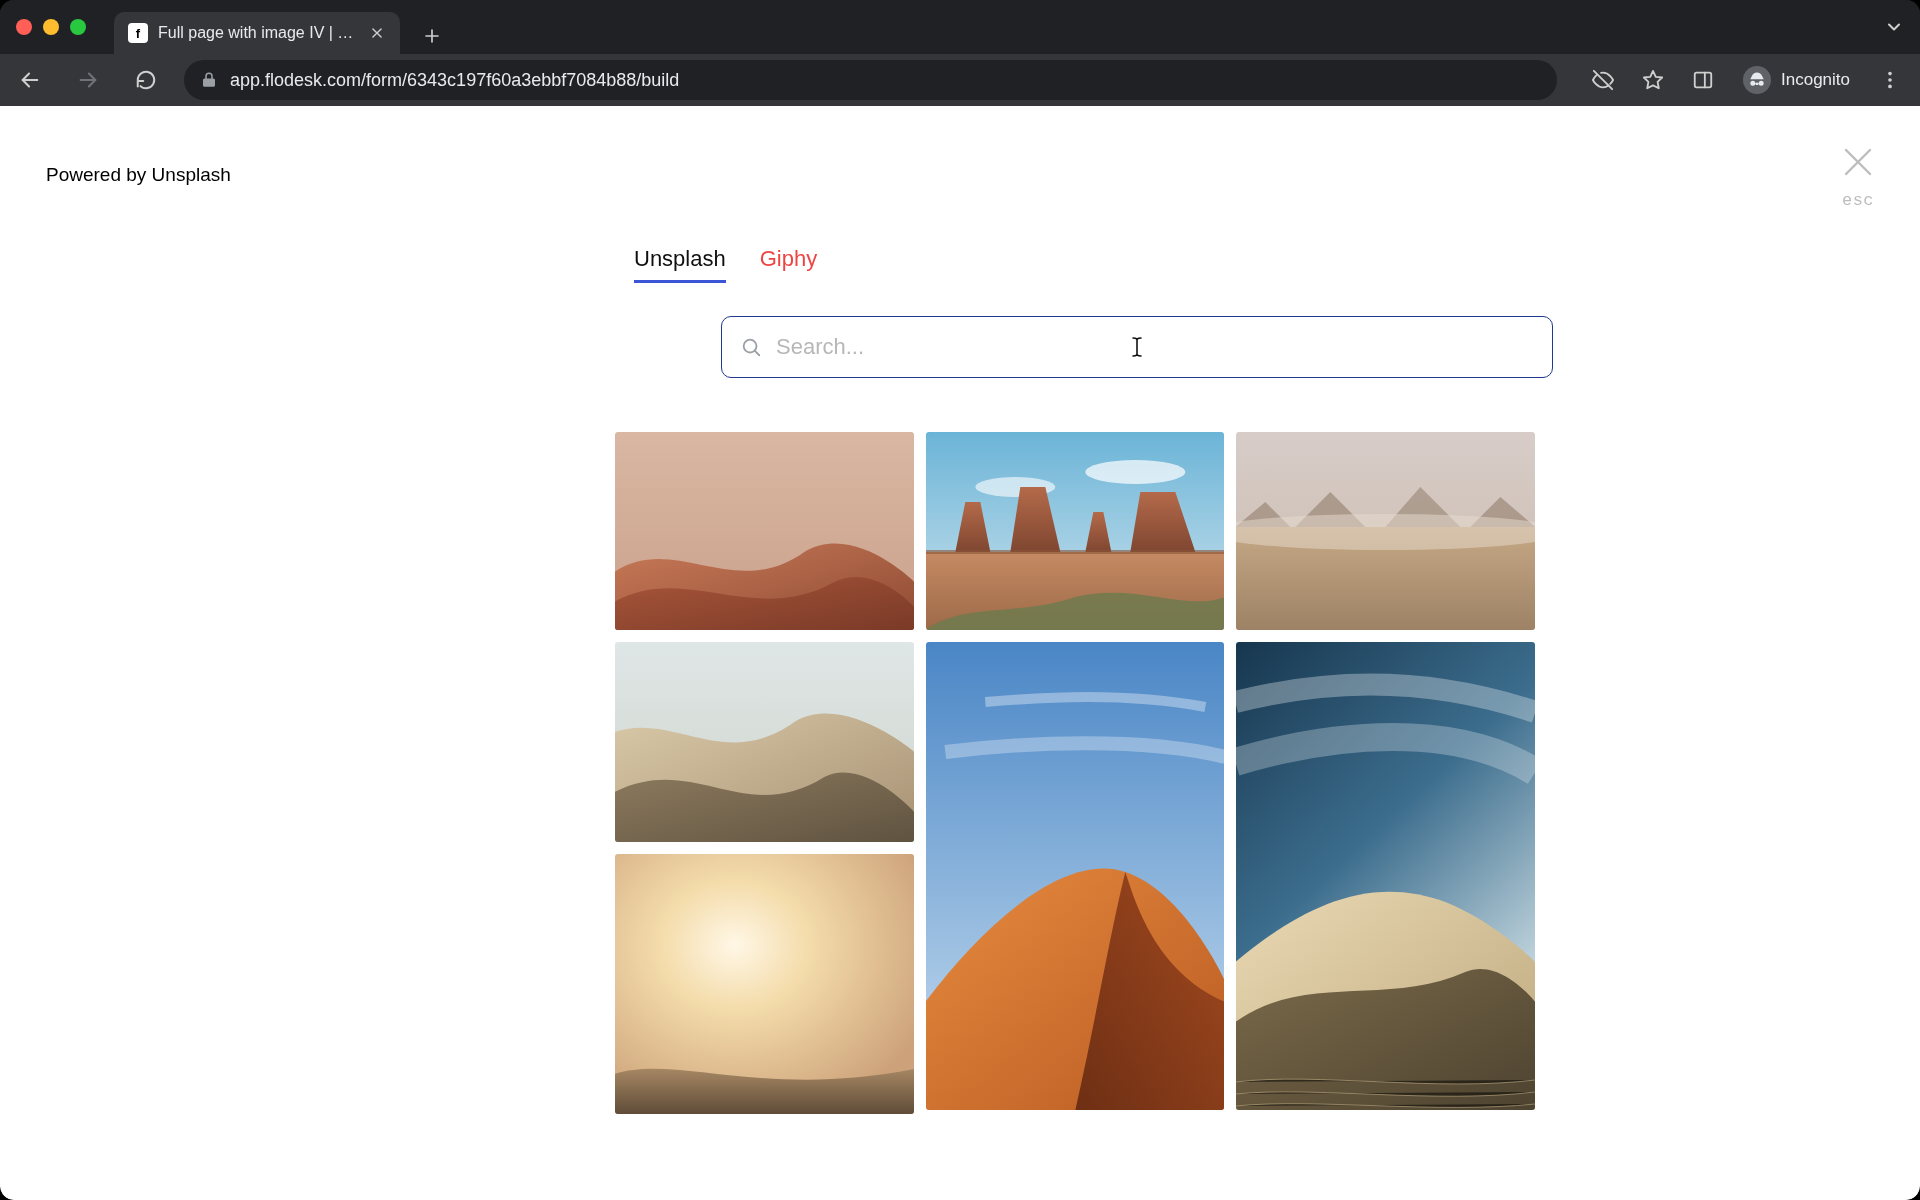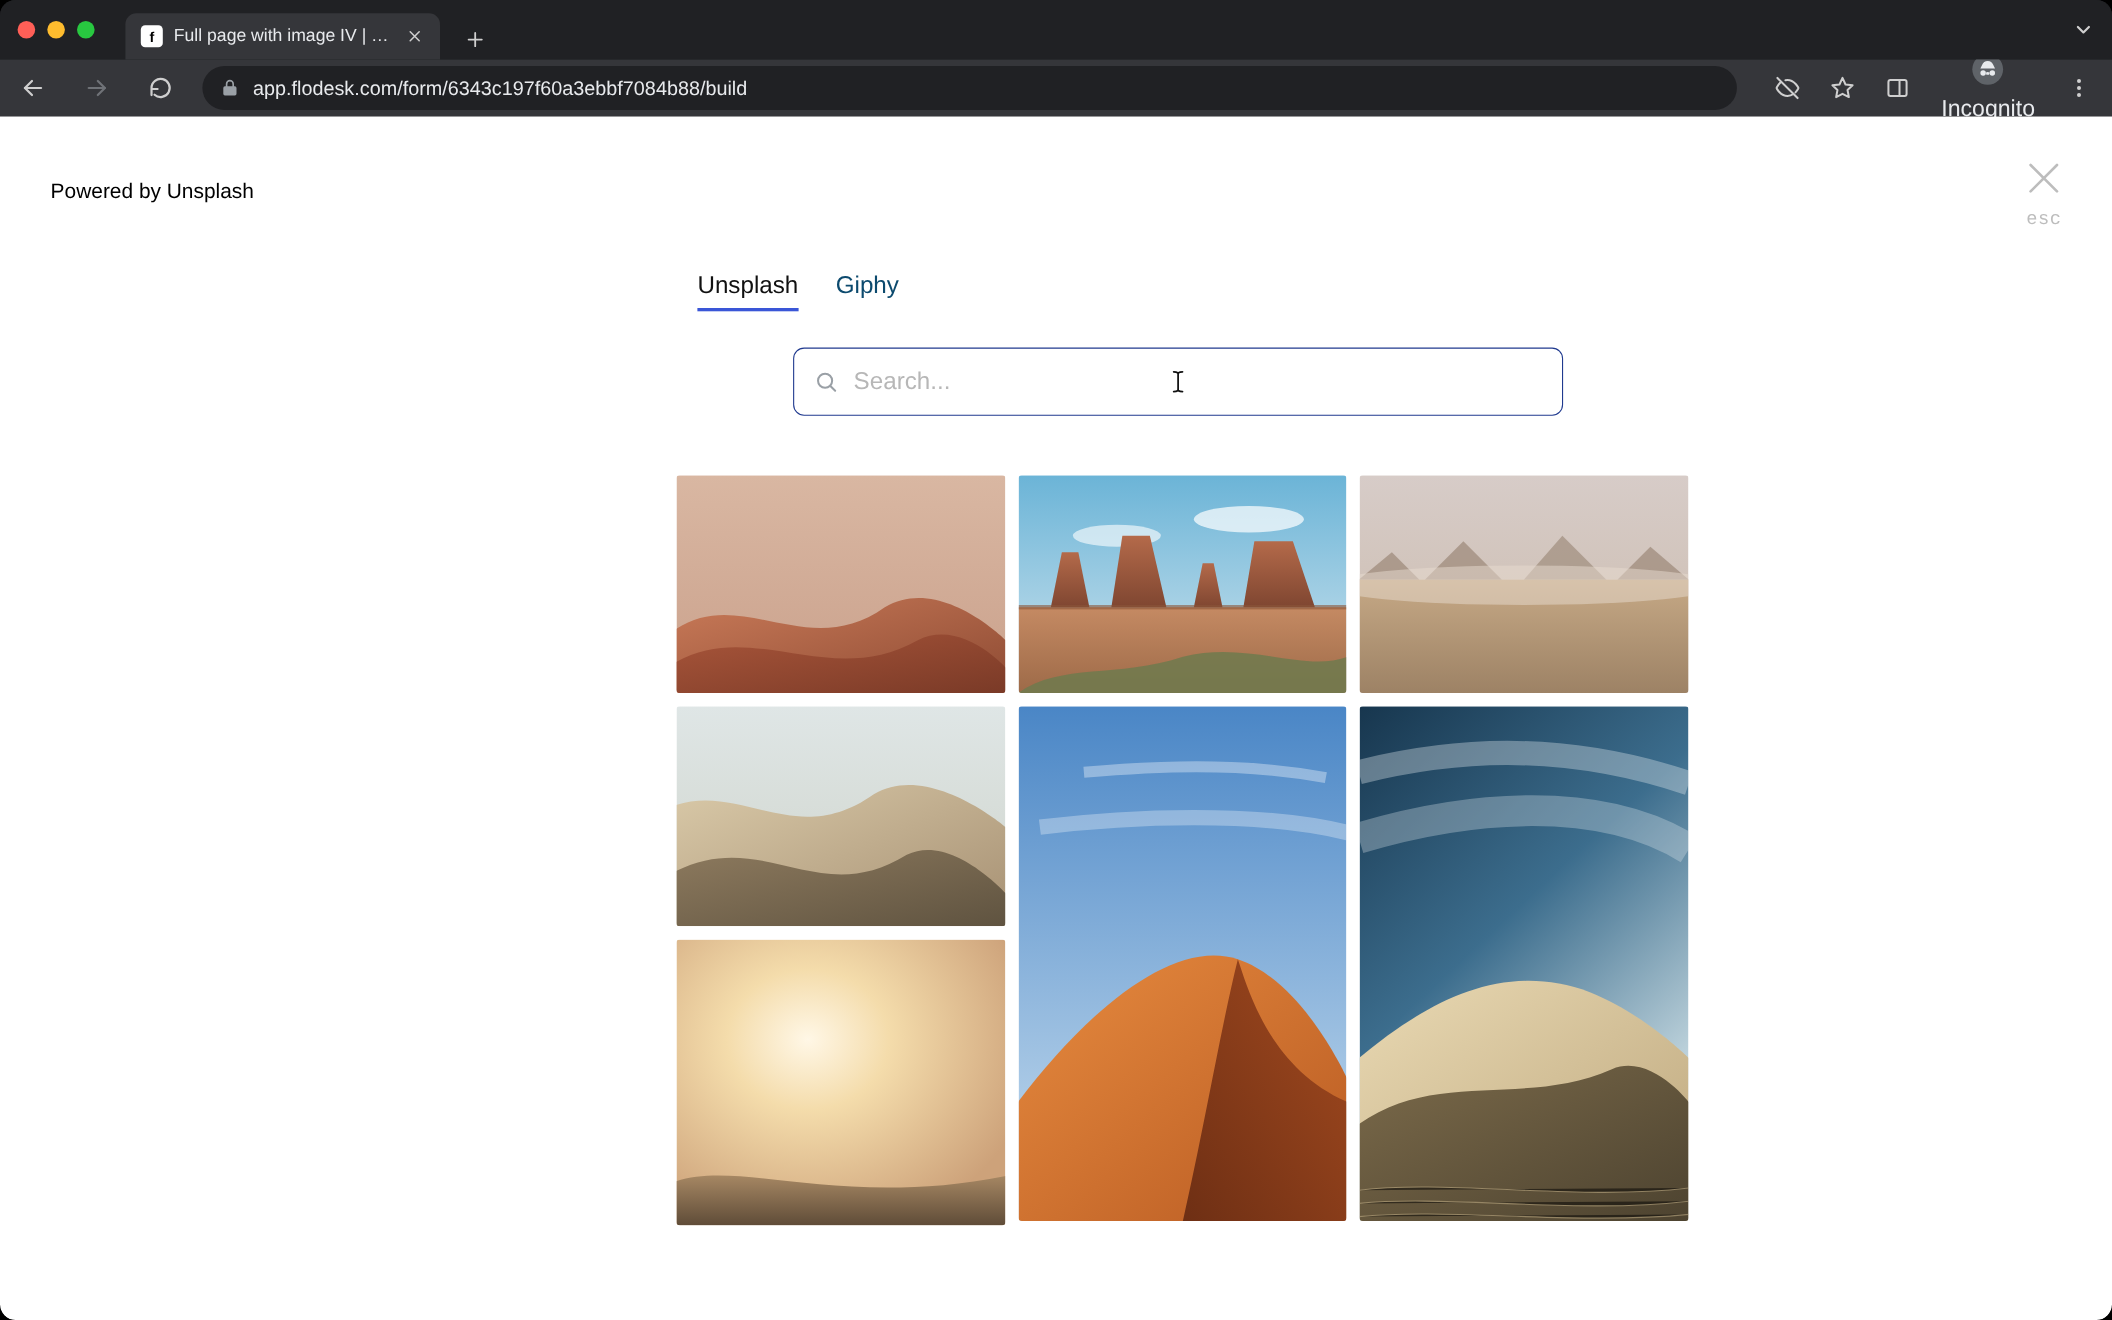--- a/index.html
+++ b/index.html
@@ -21,39 +21,39 @@
   .newtab { width: 36px; height: 36px; margin-left: 14px; display: flex; align-items: center; justify-content: center; color: #cfcfcf; cursor: pointer; border-radius: 6px; }
   .tabs-chevron { position: absolute; right: 16px; color: #cfcfcf; cursor: pointer; }
 
   .toolbar { height: 52px; background: #35363a; display: flex; align-items: center; padding: 0 10px; gap: 18px; }
   .nav-btn { width: 40px; height: 40px; display: flex; align-items: center; justify-content: center; color: #cfcfcf; cursor: pointer; border-radius: 20px; }
   .nav-btn.disabled { color: #6f7277; cursor: default; }
   .omnibox { flex: 1; height: 40px; background: #202124; border-radius: 20px; display: flex; align-items: center; padding: 0 16px; gap: 12px; color: #e8eaed; }
   .omnibox .lock { color: #9aa0a6; }
   .omnibox .url { font-size: 18px; color: #e8eaed; white-space: nowrap; overflow: hidden; text-overflow: ellipsis; }
   .right-actions { display: flex; align-items: center; gap: 10px; padding-left: 8px; }
-  .incog-chip { display: flex; align-items: center; gap: 10px; color: #e8eaed; font-size: 21px; padding: 4px 10px; border-radius: 20px; cursor: pointer; flex-direction: column; }
+  .incog-chip { display: flex; align-items: center; gap: 10px; color: #e8eaed; font-size: 17px; padding: 4px 10px; border-radius: 20px; cursor: pointer; }
   .incog-avatar { width: 28px; height: 28px; border-radius: 50%; background: #5f6368; display: flex; align-items: center; justify-content: center; }
 
   
   .page { flex: 1; background: #fff; border-bottom-left-radius: 14px; border-bottom-right-radius: 14px; position: relative; overflow: hidden; }
   .attribution { position: absolute; top: 58px; left: 46px; color: #000000; font-size: 19px; }
   .close-wrap { position: absolute; top: 38px; right: 44px; display: flex; flex-direction: column; align-items: center; gap: 6px; color: #bdbdbd; cursor: pointer; font-family: Liberation Mono, monospace; }
   .close-x svg { width: 36px; height: 36px; stroke: #bdbdbd; }
   .close-wrap .esc-label { font-size: 17px; letter-spacing: .5px; }
 
   .center { width: 810px; margin: 0 auto; padding-top: 140px; display: flex; flex-direction: column; }
   .tabs { display: flex; gap: 34px; margin-left: 79px; margin-bottom: 34px; }
-  .tab-item { font-size: 22px; color: #0c4a6e; padding-bottom: 10px; cursor: pointer; position: relative; }
+  .tab-item { font-size: 22px; color: #ef4444; padding-bottom: 10px; cursor: pointer; position: relative; }
   .tab-item.active { color: #111; font-weight: 500; }
   .tab-item.active::after { content: ""; position: absolute; left: 0; right: 0; bottom: -1px; height: 3px; background: #3a56d7; }
 
   .headline { font-size: 44px; line-height: 1.18; font-weight: 700; color: #111; letter-spacing: -.5px; margin-left: 166px; max-width: 680px; margin-bottom: 34px; }
 
-  .searchbox { margin-left: 166px; width: 700px; height: 62px; border: 1.6px solid #203a8f; border-radius: 10px; display: flex; align-items: center; padding: 0 18px; gap: 14px; position: relative; }
+  .searchbox { margin-left: 166px; width: 832px; height: 62px; border: 1.6px solid #203a8f; border-radius: 10px; display: flex; align-items: center; padding: 0 18px; gap: 14px; position: relative; }
   .searchbox .mag { color: #9aa0a6; }
   .searchbox input { flex: 1; border: none; outline: none; font-size: 22px; color: #111; background: transparent; }
   .searchbox input::placeholder { color: #b7b7b7; }
   .text-cursor { position: absolute; left: 50%; top: 50%; transform: translate(-50%, -50%); width: 18px; height: 24px; pointer-events: none; }
 
   .gallery { margin-top: 54px; width: 920px; margin-left: 60px; display: flex; gap: 12px; }
   .col { flex: 1; display: flex; flex-direction: column; gap: 12px; }
   .thumb { width: 100%; border-radius: 3px; overflow: hidden; cursor: pointer; position: relative; }
   .thumb svg { display: block; width: 100%; height: 100%; }
 

